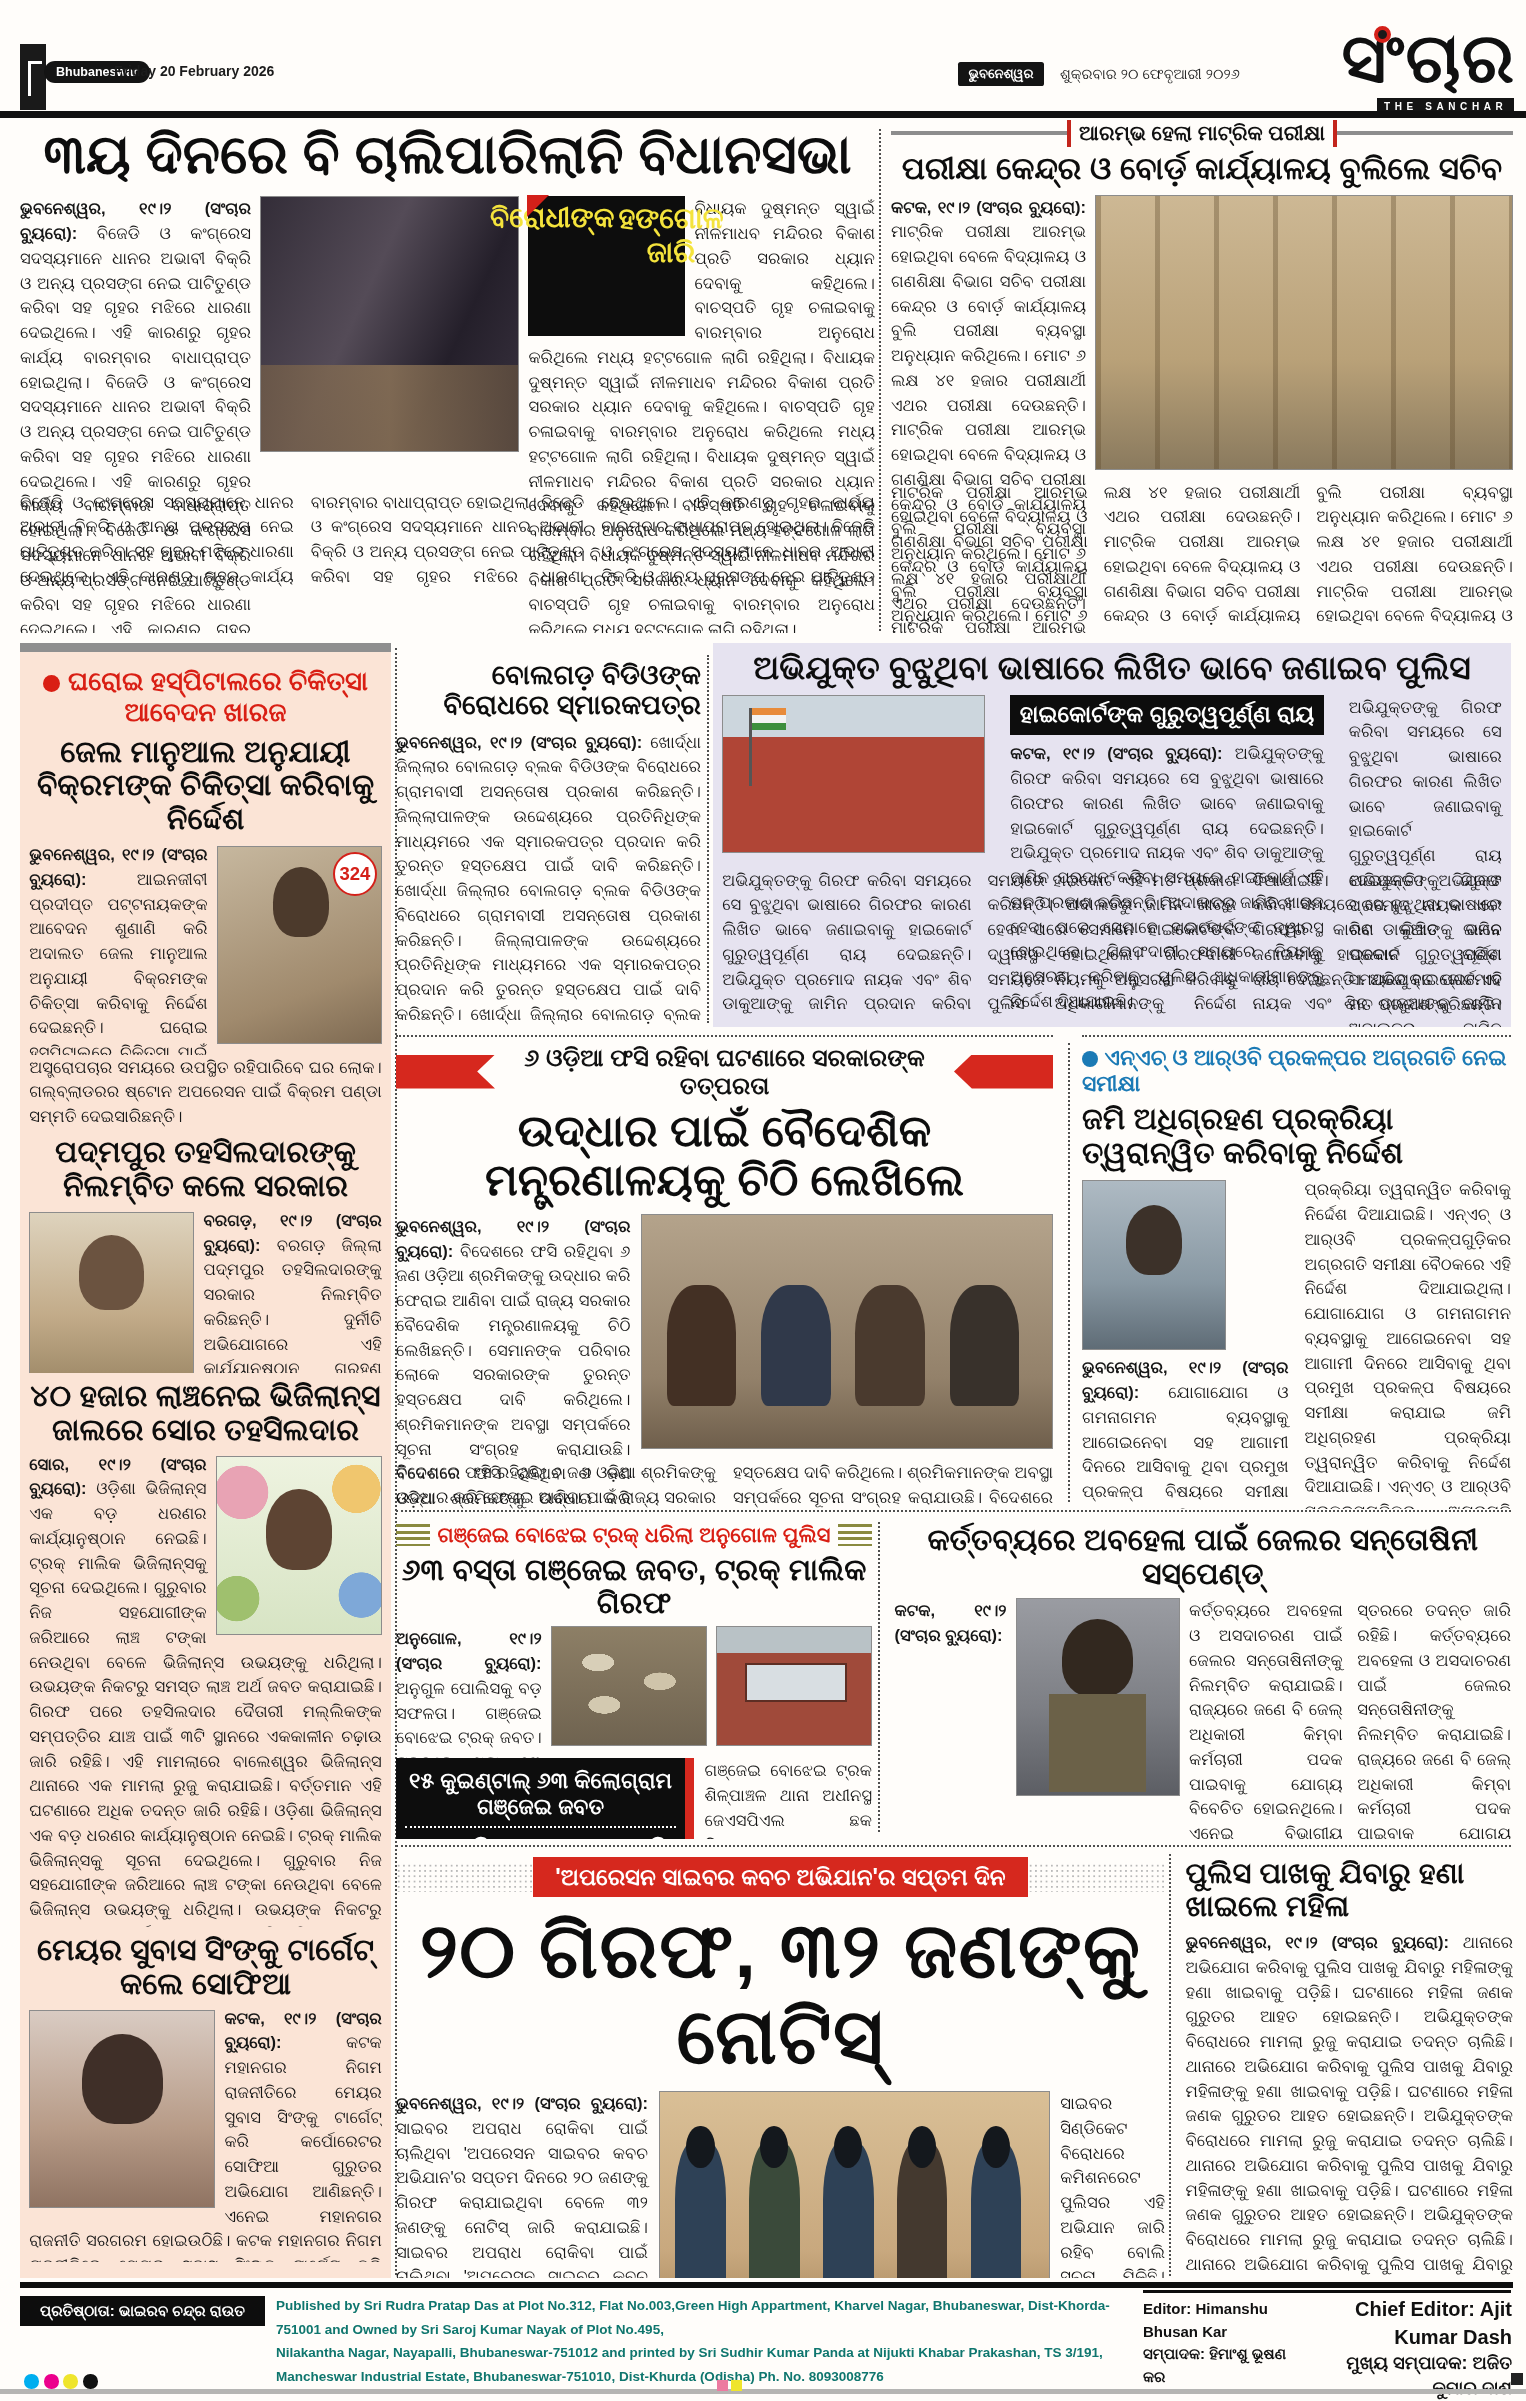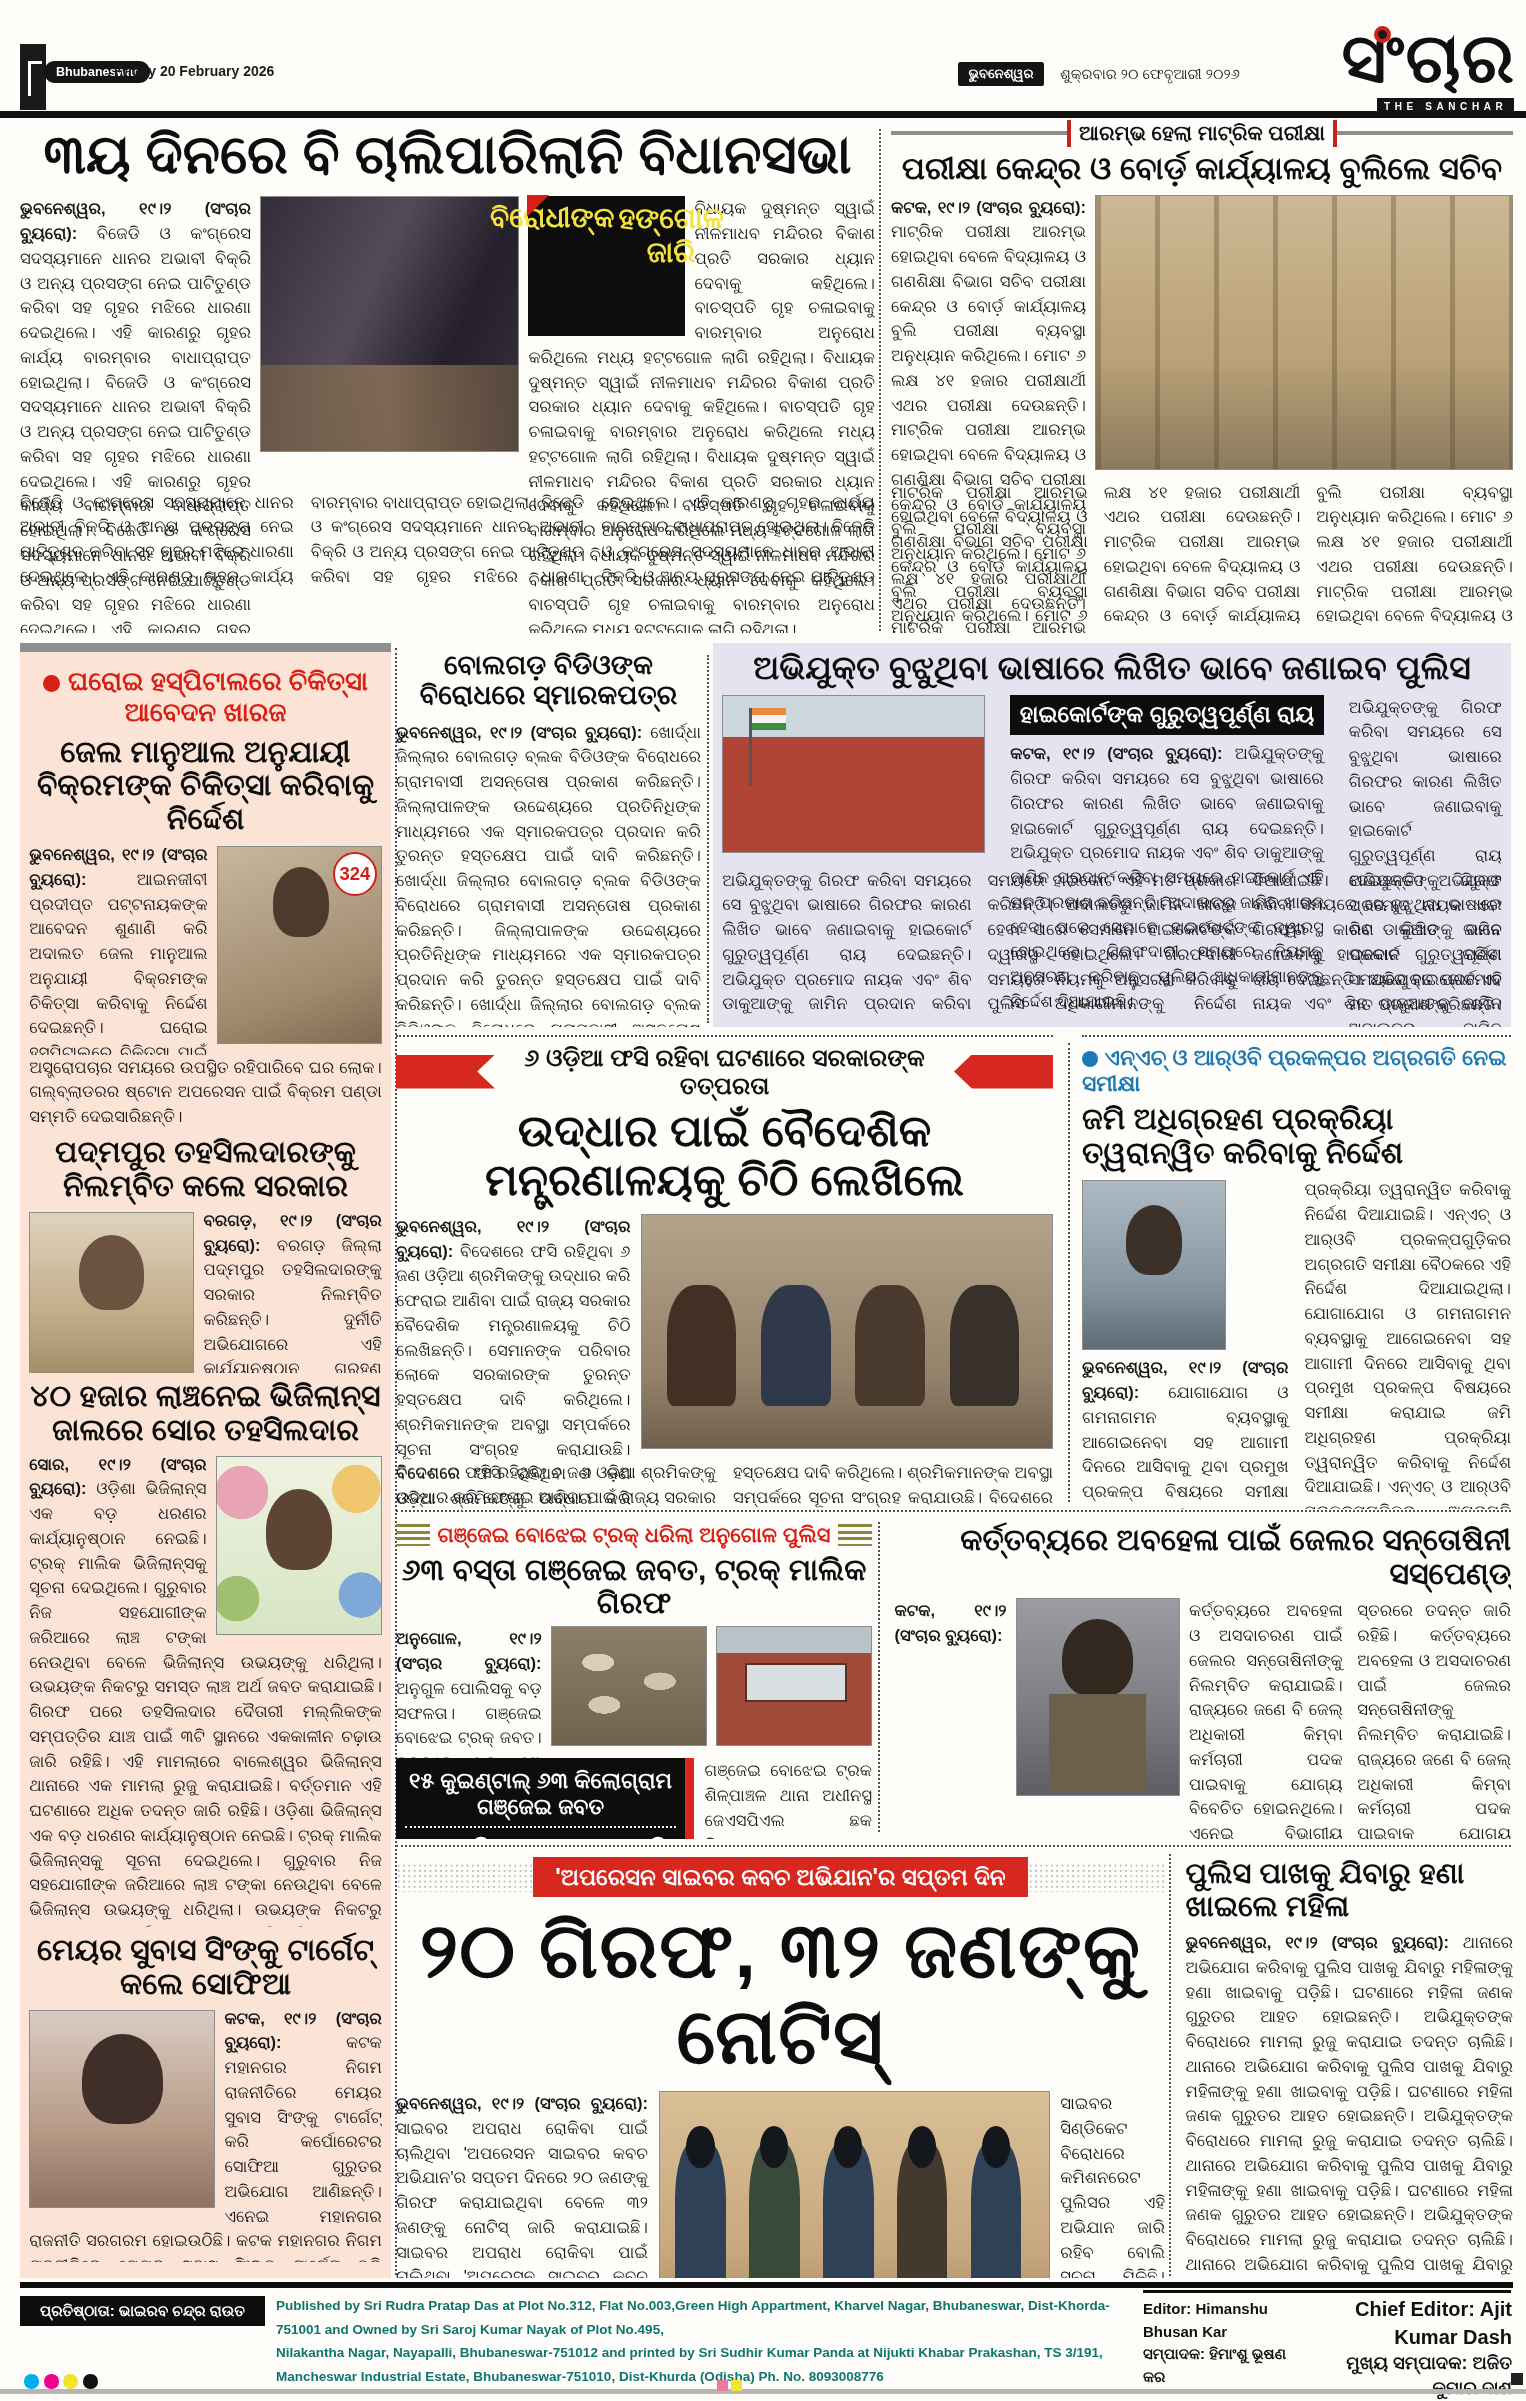--- a/index.html
+++ b/index.html
@@ -94,21 +94,21 @@
        radial-gradient(circle at 12% 80%,#9fc06e 0 22.4px,transparent 23px),
        radial-gradient(circle at 88% 78%,#7ea8d8 0 22.4px,transparent 23px),
        linear-gradient(180deg,#eef3e0,#d7e4c4);}
   .ph-sora .head-shape{left:30%;top:18%;width:40%;height:46%;background:#5d4433;}
   .ph-sophia{float:left;width:186px;height:198px;margin:4px 9.2px 5.3px 0;
      background:linear-gradient(180deg,#d9cbc2,#b79b87 60%,#8f7362);}
   .ph-sophia .head-shape{left:28%;top:12%;width:44%;height:46%;background:#3f2f28;}
 
   
   #art-bolagad{left:396px;top:650px;width:305px;height:377px;}
-  #art-bolagad .hl{font-size:27px;text-align:center;}
+  #art-bolagad .hl{font-size:27px;text-align:right;margin-top:10px;}
   #art-bolagad .body{margin-top:9.2px;}
 
   
   #art-highcourt{left:713px;top:643px;width:798px;height:384px;background:#e6e3f0;padding:6.6px 9.2px;}
   #art-highcourt .hl{font-size:33px;}
   .hc-row{display:flex;gap:25px;margin-top:8px;height:165px;}
   .ph-hc{width:263px;height:158px;background:linear-gradient(180deg,#ccd6dd 0 26%,#b04536 26% 100%);}
   .ph-hc::before{content:"";position:absolute;left:10%;top:8%;width:2.6px;height:50%;background:#555;}
   .ph-hc::after{content:"";position:absolute;left:11%;top:8%;width:34px;height:22.4px;
      background:linear-gradient(#e88b3a 0 33%,#f3f3f3 33% 66%,#3d8f3d 66%);}
@@ -167,21 +167,21 @@
   .gan-bottom{display:flex;gap:10.6px;margin-top:8px;}
   .gb-box{width:298px;background:#0d0d0d;border-right:9.2px solid #d6281e;color:#fff;text-align:center;
      padding:9.2px 6.6px;}
   .gb-box .l1{font-weight:bold;font-size:22px;}
   .gb-box .sep{border-top:2px dotted #fff;margin:6.6px 2.6px;}
   .gb-box .l2{font-weight:bold;font-size:22px;}
   .gan-side{flex:1;}
 
   
   #art-jailer{left:884px;top:1518px;width:627px;height:321px;padding:5.3px 0 0 10.6px;}
-  #art-jailer .hl{font-size:30px;text-align:right;}
+  #art-jailer .hl{font-size:30px;text-align:center;}
   .jail-row{display:flex;gap:9.2px;margin-top:8px;height:251px;}
   .jl-t1{width:112px;}
   .ph-jailer{width:164px;height:198px;background:linear-gradient(180deg,#9a9ca2,#7d7f85 55%,#5c5e64);}
   .ph-jailer .head-shape{left:28%;top:10%;width:44%;height:40%;background:#32281f;}
   .ph-jailer::after{content:"";position:absolute;left:20%;top:48%;width:60%;height:50%;background:#6b6148;}
   .jl-t2{flex:1;column-count:2;column-gap:14.5px;}
 
   
   #art-cyber{left:396px;top:1848px;width:769px;height:430px;padding-top:9.2px;}
   .ribbon-row{display:flex;align-items:center;gap:0;}

